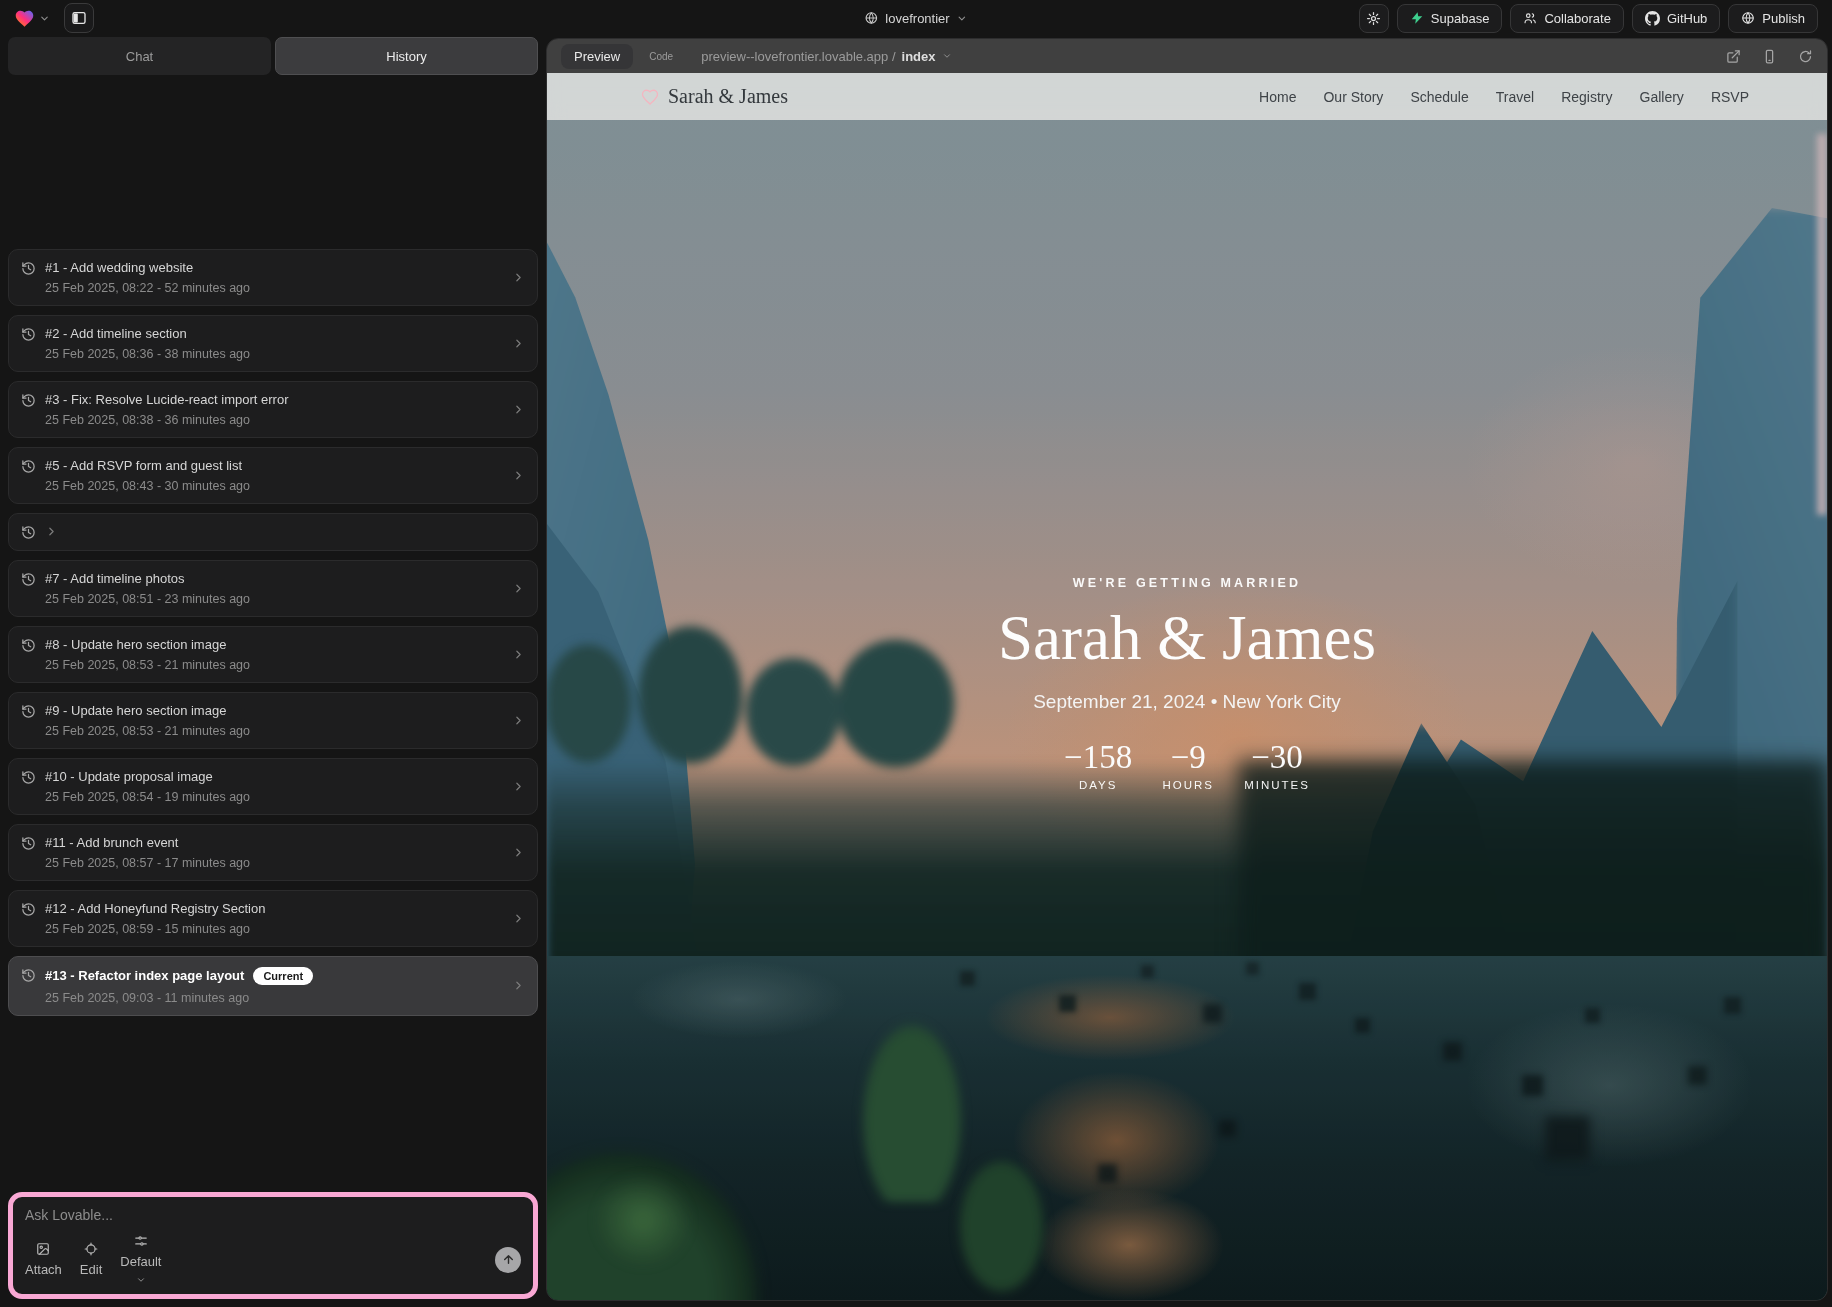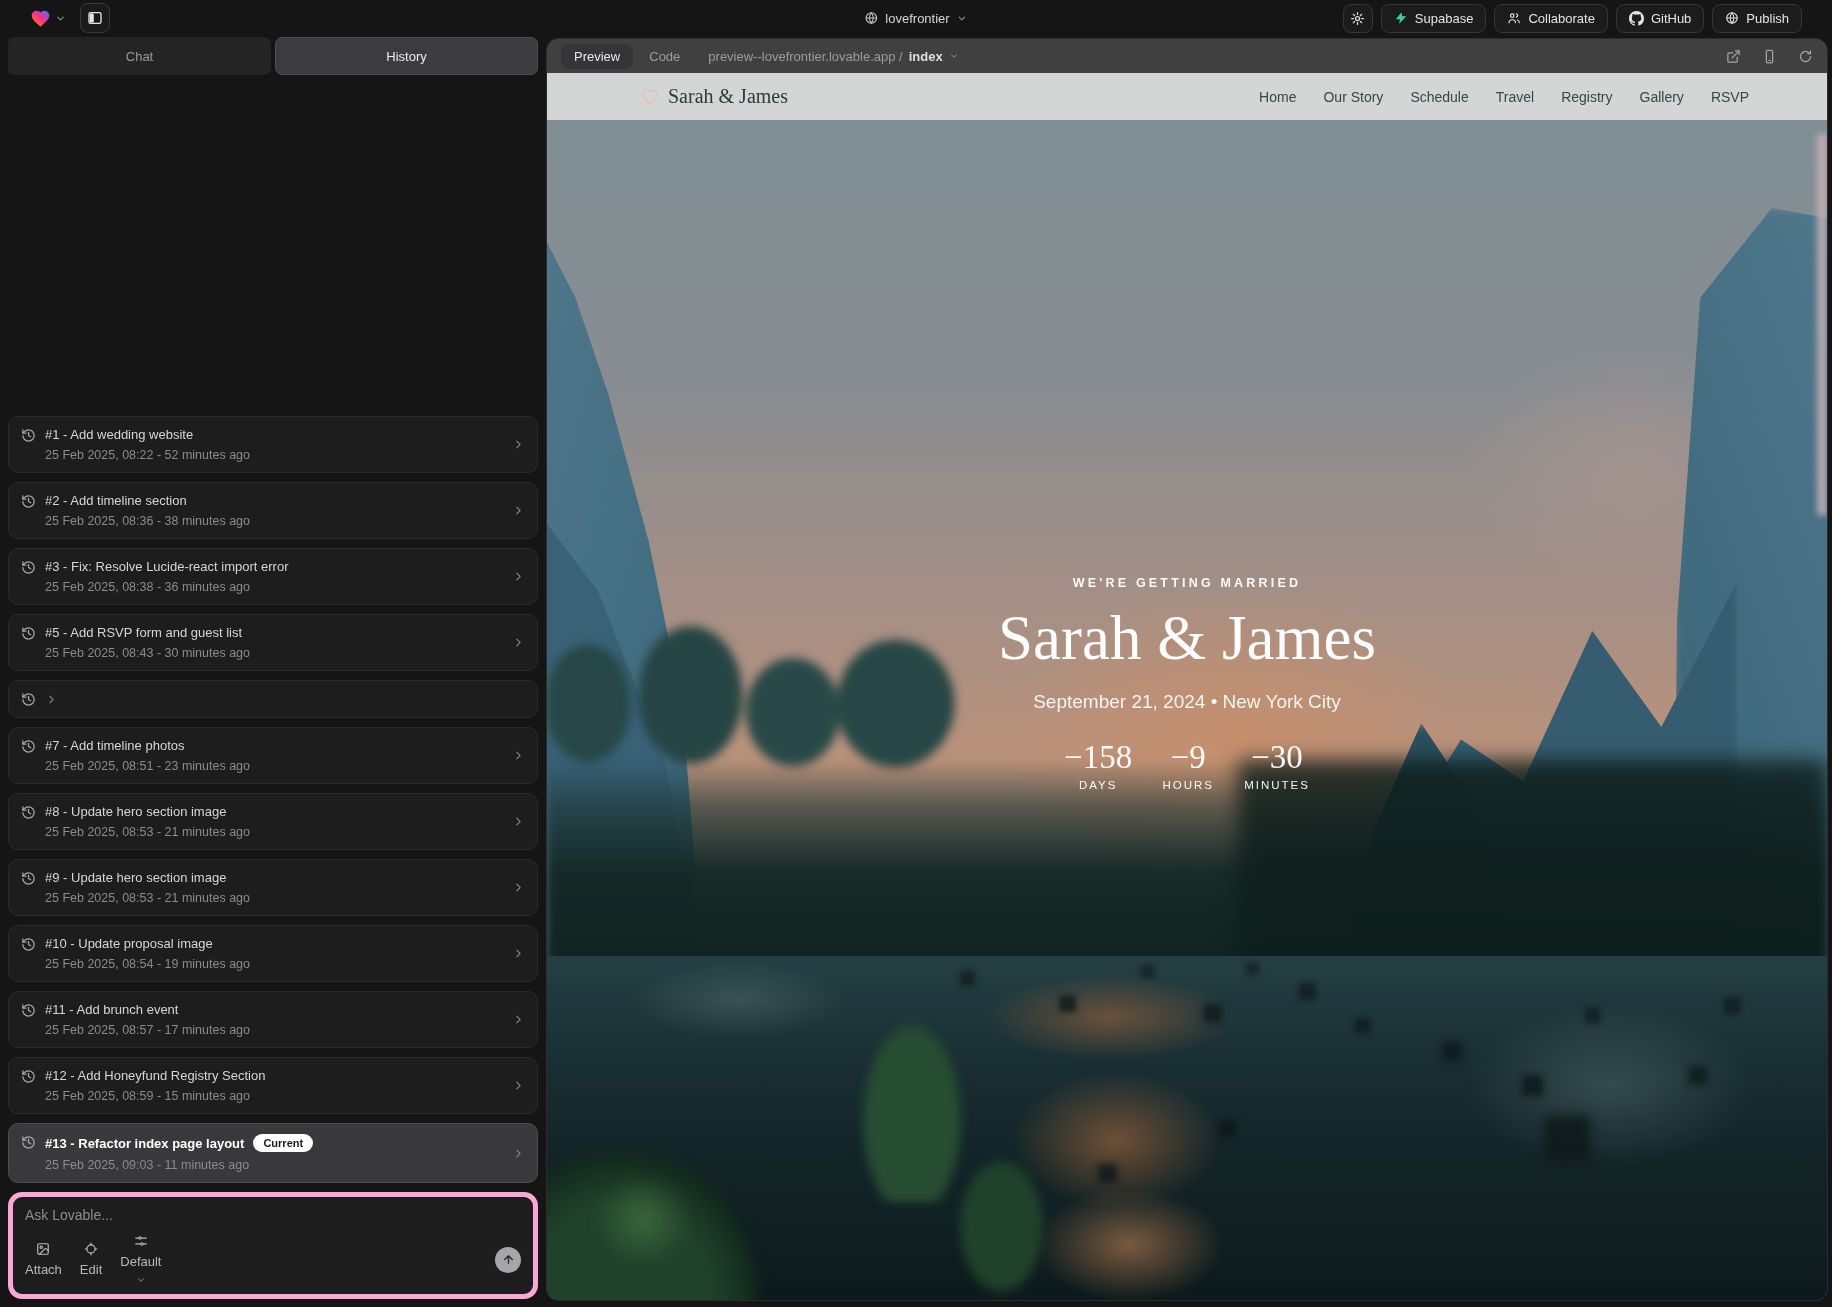--- a/index.html
+++ b/index.html
@@ -7,41 +7,41 @@
   body {
     background:#151515;
     font-family:"Liberation Sans","DejaVu Sans",sans-serif;
     color:#ddd;
     display:flex; flex-direction:column;
     -webkit-font-smoothing:antialiased;
   }
   svg { display:block; }
 
   
-  .topbar { height:36px; flex:none; display:flex; align-items:center; padding:0 30px; position:relative;justify-content:flex-end; }
+  .topbar { height:36px; flex:none; display:flex; align-items:center; padding:0 14px; position:relative;justify-content:flex-end; }
   .topbar-left { display:flex; align-items:center; gap:14px; }
   .logo-group { display:flex; align-items:center; gap:4px; cursor:pointer; }
   .chev { color:#8f8f8f; }
   .toggle-btn { width:30px; height:30px; border:1px solid #3a3a3b; border-radius:8px; display:flex; align-items:center; justify-content:center; color:#e6e6e6; background:#1a1a1b; cursor:pointer; }
   .topbar-center { position:absolute; left:50%; top:0; height:100%; transform:translateX(-50%); display:flex; align-items:center; gap:7px; color:#c9c9c9; cursor:pointer; }
   .topbar-center .proj { font-size:13px; color:#d6d6d6; }
   .topbar-right { margin-left:auto; display:flex; align-items:center; gap:8px; }
   .tb-btn { height:29px; display:flex; align-items:center; gap:7px; padding:0 12px; border:1px solid #363637; border-radius:8px; background:#1c1c1d; color:#e4e4e4; font-size:13px; cursor:pointer; }
   .tb-btn.icon-only { width:30px; padding:0; justify-content:center; color:#dcdcdc; }
 
   
   .content { flex:1; display:flex; min-height:0; }
 
   
   .sidebar { width:546px; flex:none; display:flex; flex-direction:column; padding:0 8px 8px; min-height:0; }
   .tabs { display:flex; gap:4px; margin:1px 0 6px; }
   .tab { flex:1; height:38px; border-radius:7px; display:flex; align-items:center; justify-content:center; font-size:13px; color:#9c9c9c; background:#242425; cursor:pointer; border:1px solid transparent; }
   .tab.active { background:#3c3c3e; color:#ededed; border-color:#4f4f51; }
 
-  .history-list { flex:1; display:flex; flex-direction:column; justify-content:flex-end; gap:9px; overflow:hidden; margin-bottom:9px; }
+  .history-list { flex:1; display:flex; flex-direction:column; justify-content:center; gap:9px; overflow:hidden; margin-bottom:9px; }
   .history-card { display:flex; align-items:flex-start; gap:9px; padding:10px 12px; background:#1d1d1e; border:1px solid #2b2b2c; border-radius:10px; cursor:pointer; }
   .history-card .h-icon { color:#a8a8a8; margin-top:1px; flex:none; }
   .hc-body { flex:1; min-width:0; }
   .hc-title-row { display:flex; align-items:center; }
   .hc-title { font-size:13px; color:#d6d6d6; white-space:nowrap; }
   .current-badge { background:var(--badge-bg,#fff); color:#1a1a1a; font-size:11px; font-weight:700; padding:3px 10px; border-radius:999px; margin-left:9px; }
   .hc-meta { font-size:12.5px; color:#8b8b8b; margin-top:6px; }
   .hc-chev { color:#7c7c7c; align-self:center; flex:none; }
   .history-card.current { background:#39393b; border-color:#4d4d4f; }
   .history-card.current .hc-title { color:#ffffff; font-weight:700; }
@@ -51,21 +51,21 @@
   .composer-input::placeholder { color:#8d8d8d; }
   .composer-row { display:flex; align-items:center; gap:18px; }
   .composer-btn { display:flex; align-items:center; gap:6px; color:#b9b9b9; font-size:13px; cursor:pointer;flex-direction:column; }
   .send-btn { margin-left:auto; width:26px; height:26px; border-radius:50%; background:#a6a6a8; display:flex; align-items:center; justify-content:center; cursor:pointer; }
 
   
   .main { flex:1; min-width:0; padding:2px 4px 6px 0; }
   .panel { height:100%; border:1px solid #2d2d2e; border-radius:12px; overflow:hidden; display:flex; flex-direction:column; background:#101010; }
   .preview-toolbar { height:34px; flex:none; display:flex; align-items:center; gap:16px; padding:0 14px; background:#404040; }
   .preview-pill { background:#353537; color:#e9e9e9; font-size:13px; padding:5px 13px; border-radius:8px; cursor:pointer; }
-  .code-label { color:#9b9b9b; font-size:13px; cursor:pointer; }
+  .code-label { color:#9b9b9b; font-size:10px; cursor:pointer; }
   .url { display:flex; align-items:center; gap:6px; margin-left:12px; color:#9b9b9b; font-size:13px; cursor:pointer; }
   .url .page { color:#dedede; font-weight:600; }
   .toolbar-icons { margin-left:auto; display:flex; align-items:center; gap:21px; color:#a5a5a5; }
   .toolbar-icons > span { cursor:pointer; }
 
   
   .site { flex:1; position:relative; overflow:hidden; background:var(--sky-top,#92a4ab); }
   .scene, .scene div { position:absolute; pointer-events:none; }
   .scene { inset:0; }
   .sky { inset:0; background:linear-gradient(180deg,var(--sky-top,#92a4ab) 0%,#9fa2a6 26%,#bda49a 42%,var(--sky-peach,#d9a78c) 56%,#b09a90 63%,#6f7a78 69%,#3c5456 75%,#24393b 83%,#152522 93%,#101c1a 100%); }

